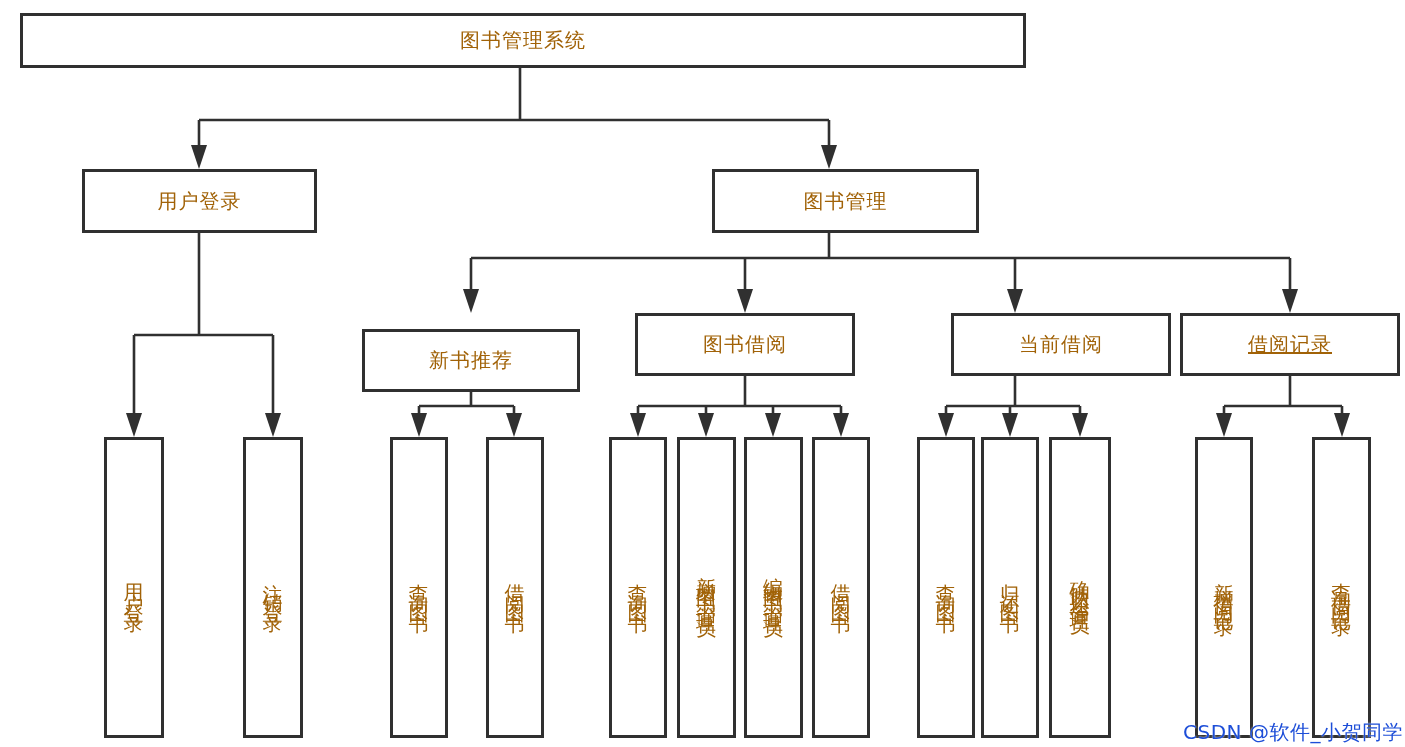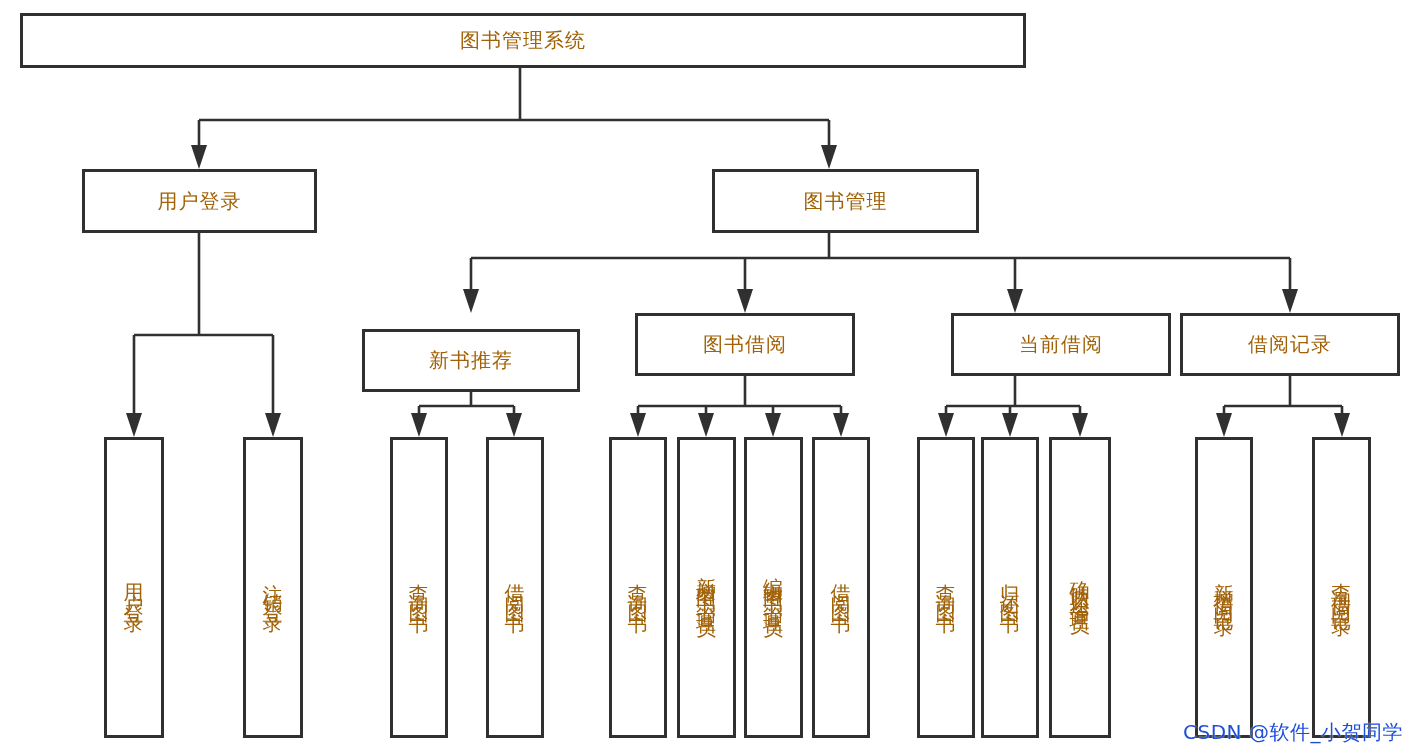--- a/index.html
+++ b/index.html
@@ -93,21 +93,21 @@
   </svg>
 
   <div class="node" style="left:20px;top:13px;width:1006px;height:55px;">图书管理系统</div>
 
   <div class="node" style="left:82px;top:169px;width:235px;height:64px;">用户登录</div>
   <div class="node" style="left:712px;top:169px;width:267px;height:64px;">图书管理</div>
 
   <div class="node" style="left:362px;top:313px;width:218px;height:63px;margin-top:16px;">新书推荐</div>
   <div class="node" style="left:635px;top:313px;width:220px;height:63px;">图书借阅</div>
   <div class="node" style="left:905px;top:313px;width:220px;height:63px;margin-left:46px;">当前借阅</div>
-  <div class="node" style="left:1180px;top:313px;width:220px;height:63px;">借阅记录</div>
+  <div class="node" style="left:1180px;top:313px;width:220px;height:63px;text-decoration:underline;">借阅记录</div>
 
   <div class="node leaf" style="left:104px;top:437px;width:60px;height:301px;">用户登录</div>
   <div class="node leaf" style="left:243px;top:437px;width:60px;height:301px;">注销登录</div>
 
   <div class="node leaf" style="left:390px;top:437px;width:58px;height:301px;">查询图书</div>
   <div class="node leaf" style="left:486px;top:437px;width:58px;height:301px;">借阅图书</div>
 
   <div class="node leaf" style="left:609px;top:437px;width:58px;height:301px;">查询图书</div>
   <div class="node leaf" style="left:677px;top:437px;width:59px;height:301px;letter-spacing:6px;">新增图书（管理员）</div>
   <div class="node leaf" style="left:744px;top:437px;width:59px;height:301px;letter-spacing:6px;">编辑图书（管理员）</div>

